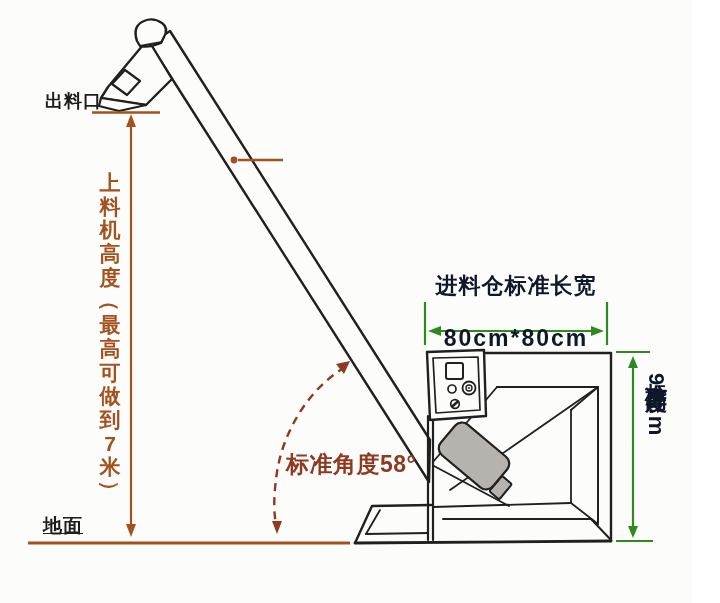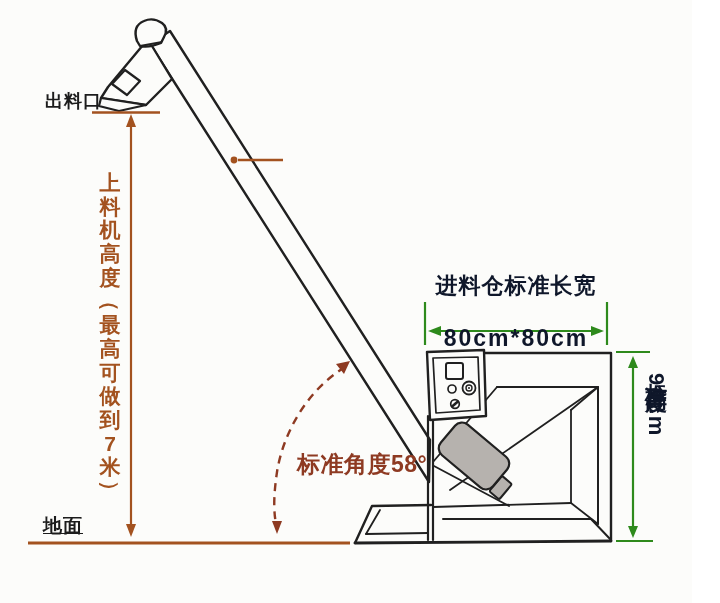--- a/index.html
+++ b/index.html
@@ -11,21 +11,21 @@
   .canvas svg { position:absolute; left:0; top:0; }
   .lbl { position:absolute; white-space:nowrap; }
   .black-lbl { color:#1c1c1c; font-weight:bold; }
   .brown-lbl { color:#a3521f; font-weight:bold; }
   .red-lbl   { color:#8e3a22; font-weight:bold; }
   .green-lbl { color:#0f172a; font-weight:bold; }
 
   .outlet-lbl { left:45px; top:89px; font-size:18px; letter-spacing:1px; }
   .ground-lbl { left:43px; top:513px; font-size:19px; letter-spacing:1px;text-decoration:underline; }
   .pipe-lbl   { left:288px; top:148px; font-size:21px; letter-spacing:0.5px; }
-  .angle-lbl  { left:297px; top:449px; font-size:23px; letter-spacing:0.5px; }
+  .angle-lbl  { left:286px; top:449px; font-size:23px; letter-spacing:0.5px; }
 
   .hopper-title-lbl { left:432px; top:271px; width:168px; text-align:center; font-size:22px; letter-spacing:1px; }
   .hopper-value-lbl { left:432px; top:298px; width:168px; text-align:center; font-size:23px; letter-spacing:2px;margin-top:27px; }
 
   .vcol { left:96px; top:171px; width:28px; text-align:center; font-size:21px; }
   .vchar { display:block; height:23.7px; line-height:23.7px; }
   .vchar.vrot { transform:rotate(90deg); }
 
   .vgreen {
     left:641px; top:365px; height:176px;

